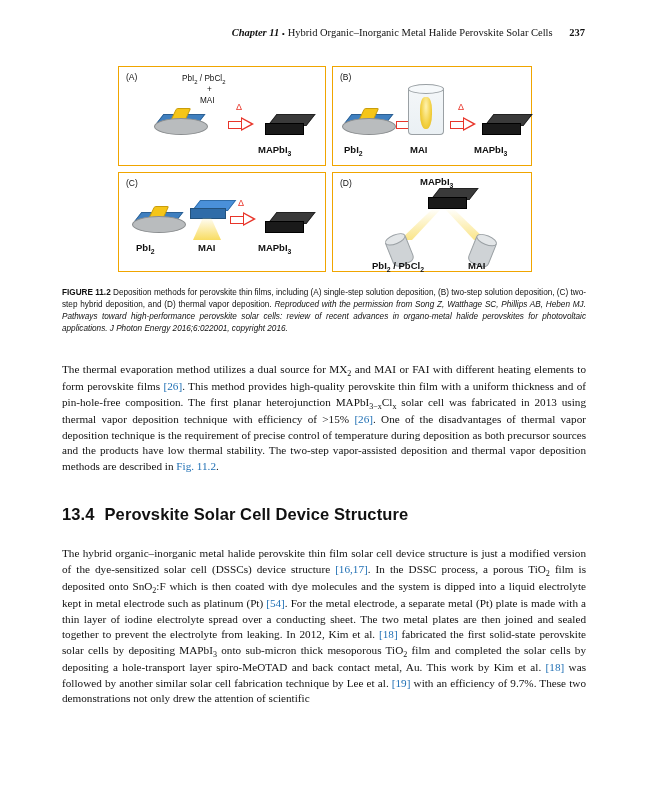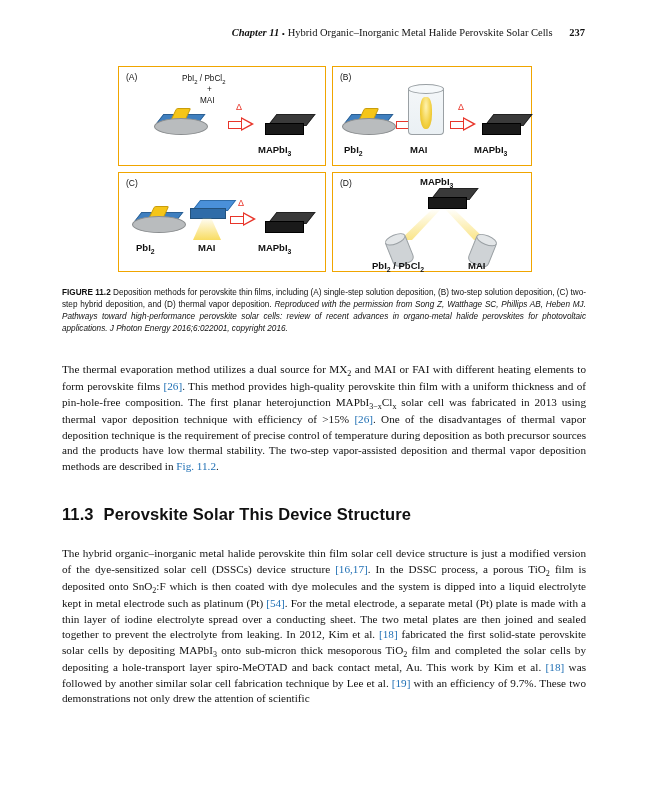--- a/index.html
+++ b/index.html
@@ -428,18 +428,18 @@
   </div>
 
   <div class="caption">
     <span class="lbl">FIGURE 11.2</span><span> Deposition methods for perovskite thin films, including (A) single-step solution deposition, (B) two-step solution deposition, (C) two-step hybrid deposition, and (D) thermal vapor deposition. </span><span class="ital">Reproduced with the permission from Song Z, Watthage SC, Phillips AB, Heben MJ. Pathways toward high-performance perovskite solar cells: review of recent advances in organo-metal halide perovskites for photovoltaic applications. J Photon Energy 2016;6:022001, copyright 2016.</span>
   </div>
 
 
   <p class="body p1"><span>The thermal evaporation method utilizes a dual source for MX</span><sub>2</sub><span> and MAI or FAI with different heating elements to form perovskite films </span><span class="lnk">[26]</span><span>. This method provides high-quality perovskite thin film with a uniform thickness and of pin-hole-free composition. The first planar heterojunction MAPbI</span><sub>3−x</sub><span>Cl</span><sub>x</sub><span> solar cell was fabricated in 2013 using thermal vapor deposition technique with efficiency of &gt;15% </span><span class="lnk">[26]</span><span>. One of the disadvantages of thermal vapor deposition technique is the requirement of precise control of temperature during deposition as both precursor sources and the products have low thermal stability. The two-step vapor-assisted deposition and thermal vapor deposition methods are described in </span><span class="lnk">Fig. 11.2</span><span>.</span></p>
 
   <div class="sec-head sec-113">
-    <span class="num">11.3</span><span>Perovskite Solar This Device Structure</span>
+    <span class="num">13.4</span><span>Perovskite Solar Cell Device Structure</span>
   </div>
 
   <p class="body p2"><span>The hybrid organic–inorganic metal halide perovskite thin film solar cell device structure is just a modified version of the dye-sensitized solar cell (DSSCs) device structure </span><span class="lnk">[16,17]</span><span>. In the DSSC process, a porous TiO</span><sub>2</sub><span> film is deposited onto SnO</span><sub>2</sub><span>:F which is then coated with dye molecules and the system is dipped into a liquid electrolyte kept in metal electrode such as platinum (Pt) </span><span class="lnk">[54]</span><span>. For the metal electrode, a separate metal (Pt) plate is made with a thin layer of iodine electrolyte spread over a conducting sheet. The two metal plates are then joined and sealed together to prevent the electrolyte from leaking. In 2012, Kim et al. </span><span class="lnk">[18]</span><span> fabricated the first solid-state perovskite solar cells by depositing MAPbI</span><sub>3</sub><span> onto sub-micron thick mesoporous TiO</span><sub>2</sub><span> film and completed the solar cells by depositing a hole-transport layer spiro-MeOTAD and back contact metal, Au. This work by Kim et al. </span><span class="lnk">[18]</span><span> was followed by another similar solar cell fabrication technique by Lee et al. </span><span class="lnk">[19]</span><span> with an efficiency of 9.7%. These two demonstrations not only drew the attention of scientific</span></p>
 
 </div>
 
 </body></html>

